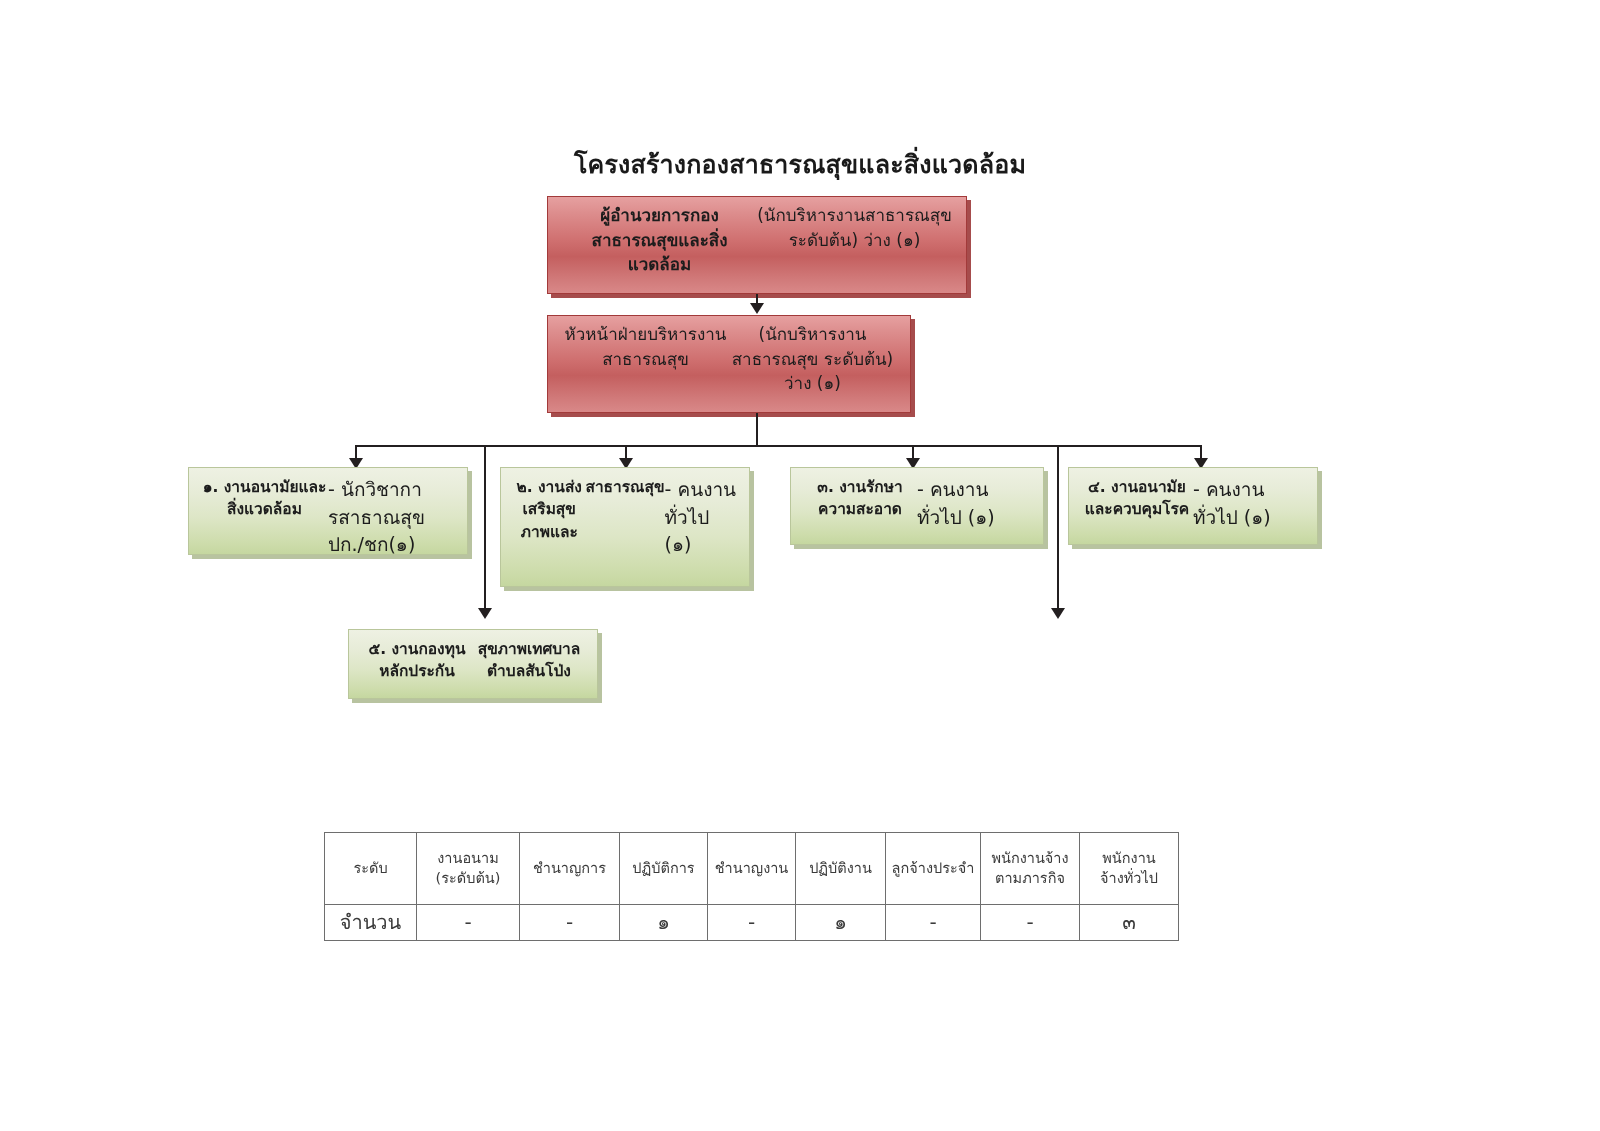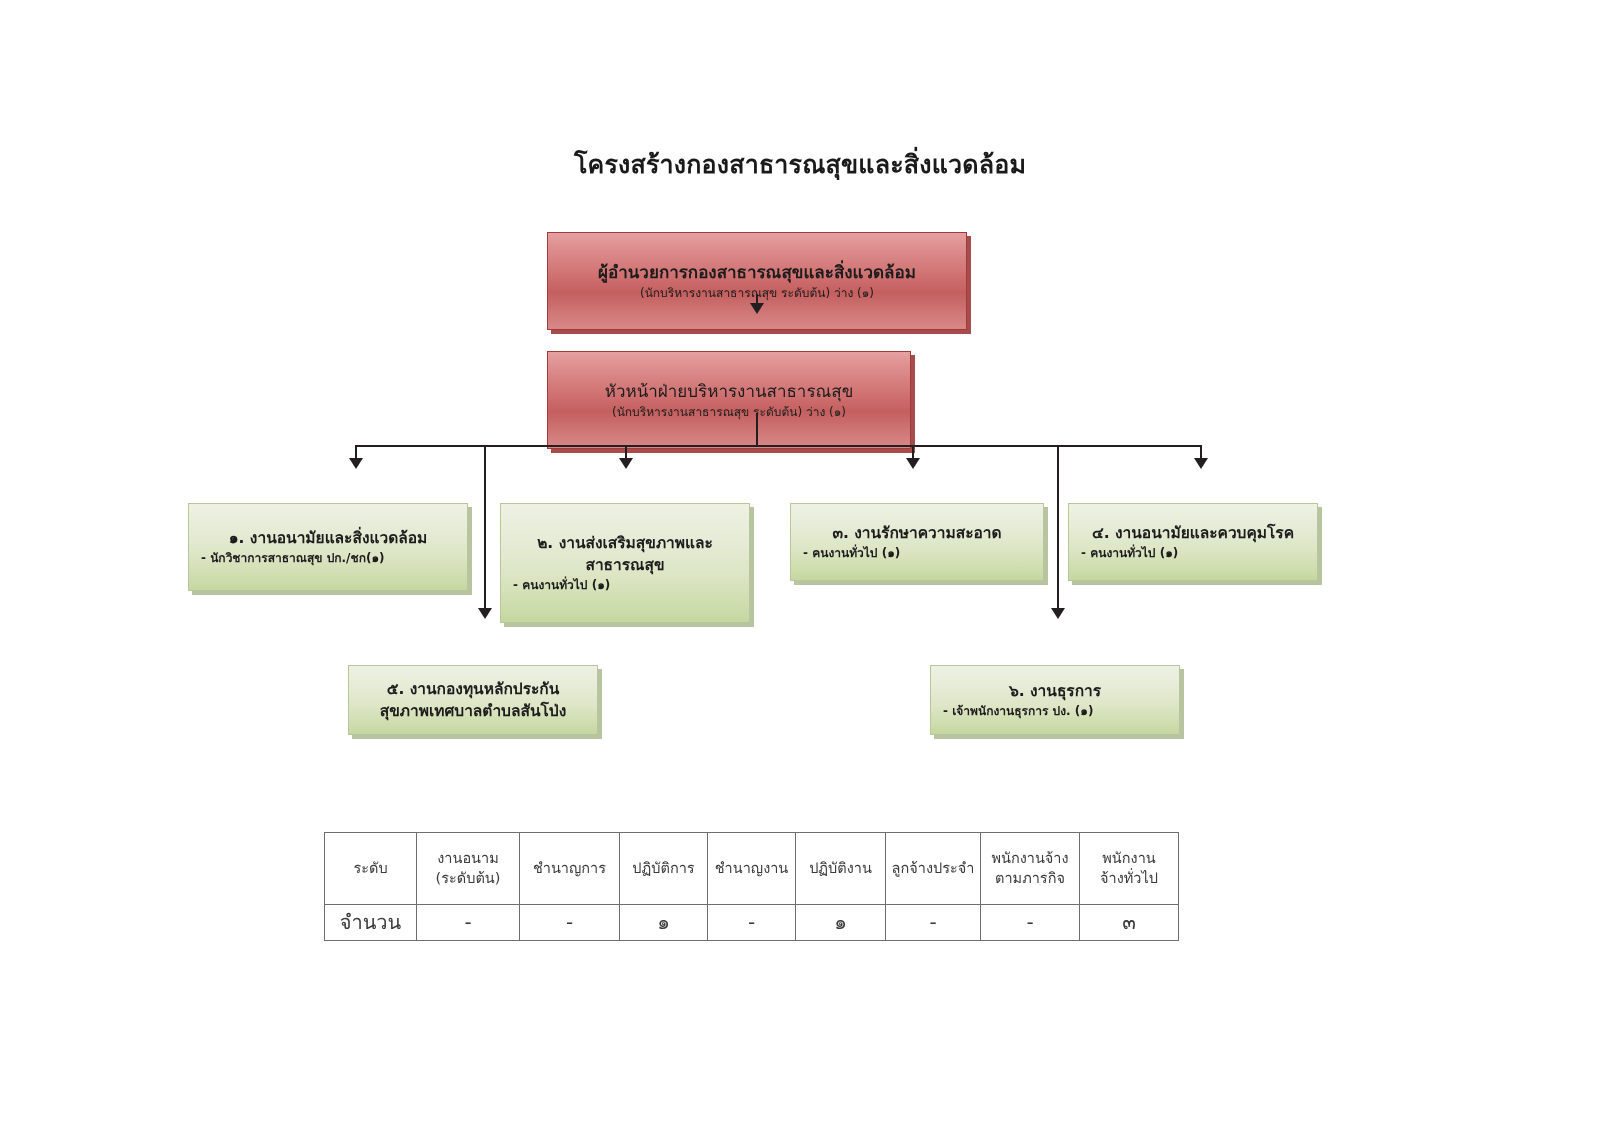--- a/index.html
+++ b/index.html
@@ -26,62 +26,61 @@
     font-size: 25px;
     font-weight: bold;
     letter-spacing: 0.2px;
     color: #1a1a1a;
   }
 
   
   .node {
     position: absolute;
     display: flex;
-    flex-direction: column;
+    flex-direction: row;
     justify-content: center;
     text-align: center;
     line-height: 1.45;
-    margin-top: 36px;
   }
   .node .line { display: block; width: 100%; }
 
   
   .node.red {
     border: 1px solid #a23a3a;
     background: linear-gradient(to bottom,
         #e6a0a0 0%,
         #dd8e8e 16%,
         #cf6f6f 46%,
         #c45f5f 62%,
         #d17a7a 86%,
         #d98888 100%);
     box-shadow: 4px 4px 0 0 rgba(150, 45, 45, 0.85);
     color: #1c1c1c;
     padding: 6px 14px;
   }
   .node.red .l1 { font-size: 17px; font-weight: bold; }
-  .node.red .l2 { font-size: 12px; font-weight: normal; }
+  .node.red .l2 { font-size: 17px; font-weight: normal; }
   .node.red.center-all .l1 { font-weight: normal; }
 
   
   .node.green {
     border: 1px solid #b9c69b;
     background: linear-gradient(to bottom,
         #eef1e3 0%,
         #e7ecd8 28%,
         #dde6c6 58%,
         #cddcab 88%,
         #c5d7a0 100%);
     box-shadow: 4px 4px 0 0 rgba(176, 188, 150, 0.9);
     color: #1c1c1c;
     padding: 8px 12px;
   }
   .node.green .l1 { font-size: 15.5px; font-weight: bold; text-align: center; }
   .node.green .l2 { font-size: 15.5px; font-weight: bold; }
-  .node.green .sub { font-size: 12px; font-weight: bold; text-align: left; }
+  .node.green .sub { font-size: 19px; font-weight: normal; text-align: left; }
 
   
   .conn { position: absolute; background: #231f20; }
   .conn.v { width: 2px; }
   .conn.h { height: 2px; }
   .arrow {
     position: absolute;
     width: 0; height: 0;
     border-left: 7px solid transparent;
     border-right: 7px solid transparent;
@@ -168,24 +167,20 @@
   <div class="node green" style="left:1068px; top:467px; width:250px; height:78px;">
     <span class="line l1">๔. งานอนามัยและควบคุมโรค</span>
     <span class="line sub">- คนงานทั่วไป (๑)</span>
   </div>
 
   <div class="node green" style="left:348px; top:629px; width:250px; height:70px;">
     <span class="line l1">๕. งานกองทุนหลักประกัน</span>
     <span class="line l2">สุขภาพเทศบาลตำบลสันโป่ง</span>
   </div>
 
-  <div class="node green" style="left:930px; top:629px; width:250px; height:70px;">
-    <span class="line l1">๖. งานธุรการ</span>
-    <span class="line sub">- เจ้าพนักงานธุรการ ปง. (๑)</span>
-  </div>
 
   <table class="level-table" style="left:324px; top:832px; width:854px;">
     <colgroup>
       <col style="width:92px">
         <col style="width:103px">
         <col style="width:100px">
       <col style="width:88px">
         <col style="width:88px">
         <col style="width:90px">
       <col style="width:95px">

